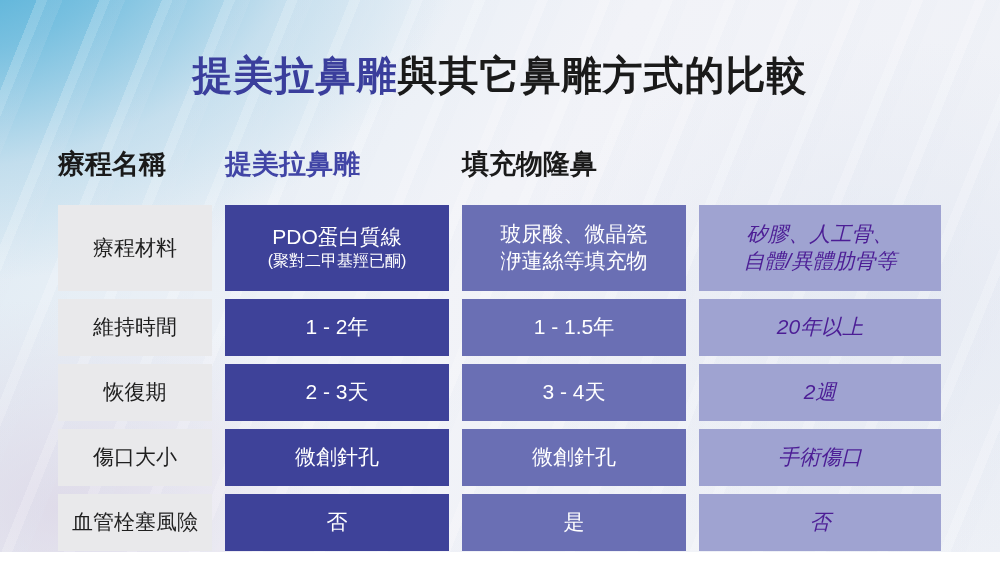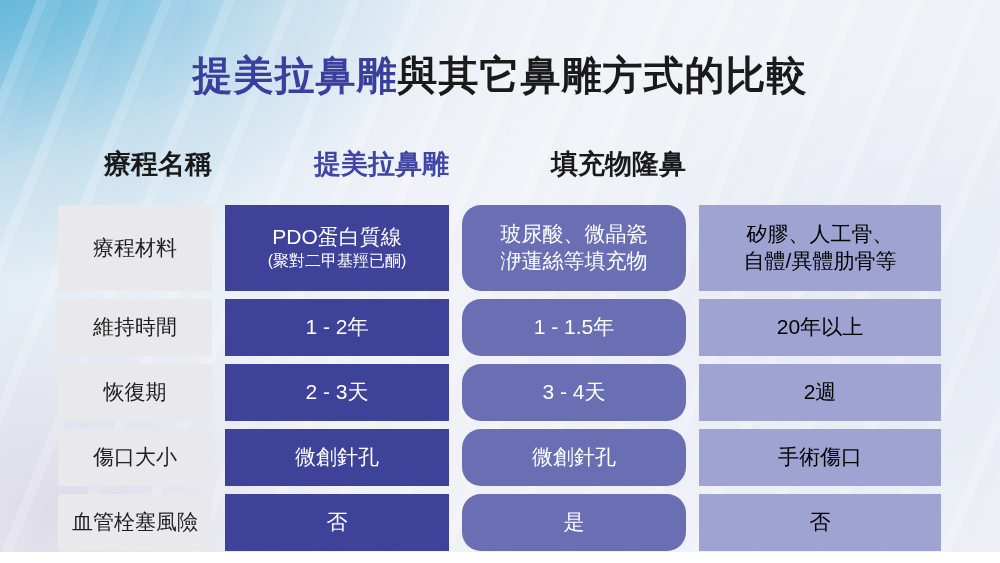--- a/index.html
+++ b/index.html
@@ -25,36 +25,36 @@
     text-align:center;font-size:40px;font-weight:bold;
     letter-spacing:1px;color:#1a1a1a;white-space:nowrap;
   }
   .title .accent{color:#3a3e9c;}
   
   .tgrid{
     position:absolute;left:58px;
     display:grid;grid-template-columns:154px 224px 224px 242px;column-gap:13px;
   }
   .thead{top:128px;}
-  .thead .hcell{display:flex;flex-direction:column;align-items:flex-end;}
+  .thead .hcell{display:flex;flex-direction:column;align-items:flex-start;}
   .thead .htext{
     height:54px;display:flex;align-items:flex-end;justify-content:center;
     font-size:27px;font-weight:bold;color:#1a1a1a;padding-bottom:7px;white-space:nowrap;
   }
   .thead .htext.accent{color:#4145a6;}
   .thead .hbar{height:11px;background:#121212;}
   .tbody{top:205px;row-gap:8px;grid-auto-rows:57px;grid-template-rows:86px 57px 57px 57px 57px 57px;}
   .cell{
     display:flex;flex-direction:column;align-items:center;justify-content:center;
     text-align:center;font-size:21px;line-height:1.28;white-space:nowrap;
   }
   .cell.label{background:#e9e9eb;color:#1f1f1f;}
   .cell.c1{background:#3e4299;color:#ffffff;}
-  .cell.c2{background:#6a6fb4;color:#ffffff;border-radius:19px;}
-  .cell.c3{background:#9fa3d1;color:#000000;}
+  .cell.c2{background:#6a6fb4;color:#ffffff;}
+  .cell.c3{background:#9fa3d1;color:#4c1d95;font-style:italic;}
   .cell .sub{font-size:16px;}
 </style>
 </head>
 <body>
 
 <div class="screen">
 
   <div class="title">
     <span class="accent">提美拉鼻雕</span><span>與其它鼻雕方式的比較</span>
   </div>

